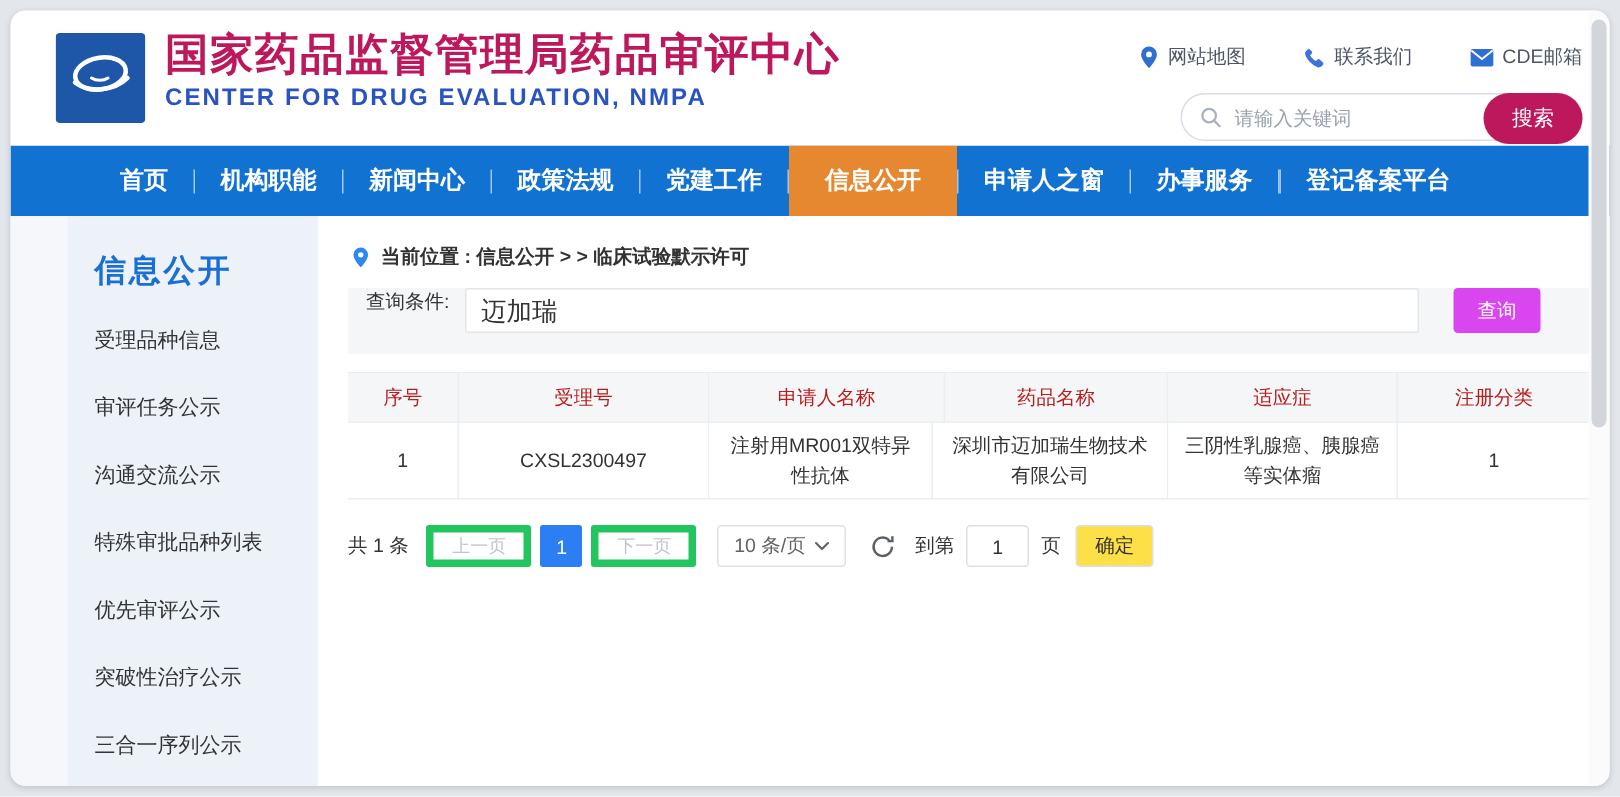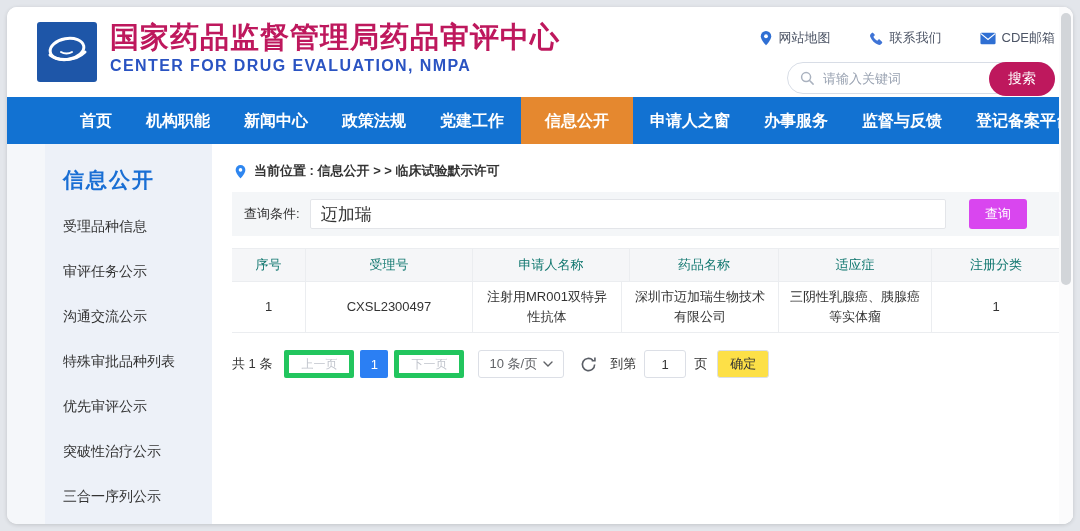--- a/index.html
+++ b/index.html
@@ -63,38 +63,38 @@
     padding:22px 0 0 18px;
   }
   .sidebar-title { font-size:21px; font-weight:bold; color:#1a6fd4; letter-spacing:2px; margin-bottom:24px; }
   .sidebar-item { font-size:14px; color:#333; margin-bottom:27px; cursor:pointer; white-space:nowrap; }
 
   .content { flex:1; background:#fff; padding:14px 14px 0 20px; overflow:hidden; }
   .breadcrumb { display:flex; align-items:center; gap:7px; font-size:13px; color:#333; font-weight:bold; padding:4px 0 12px 2px; }
   .breadcrumb svg { display:block; }
 
   .query-bar {
-    background:#f4f6f8; height:44px; display:flex; align-items:center;
+    background:#f4f6f8; height:44px; display:flex; align-items:flex-start;
     padding:0 33px 0 12px; width:828px;
   }
   .query-label { font-size:13px; color:#333; margin-right:10px; white-space:nowrap; }
   .query-input {
     width:636px; height:30px; border:1px solid #e3e5e9; border-radius:2px;
     padding:0 10px; font-size:17px; color:#333; font-family:inherit; outline:none; background:#fff;
   }
   .query-btn {
     margin-left:auto; width:58px; height:30px; background:#d946ef; color:#fff;
     border:none; border-radius:3px; font-size:13px; cursor:pointer; font-family:inherit;
   }
 
   
   .table { width:828px; margin-top:12px; border-top:1px solid #ebedf0; font-size:13px; }
   .tr { display:flex; }
   .thead .th {
-    background:#f5f6f8; color:#0f766e; height:33px; display:flex;
+    background:#f5f6f8; color:#b91c1c; height:33px; display:flex;
     align-items:center; justify-content:center;
     border-right:1px solid #ebedf0; border-bottom:1px solid #ebedf0;
   }
   .thead .th:last-child, .tbody .td:last-child { border-right:none; }
   .tbody .td {
     background:#fff; color:#333; min-height:51px; display:flex;
     align-items:center; justify-content:center; text-align:center;
     line-height:20px; padding:5px 10px;
     border-right:1px solid #ebedf0; border-bottom:1px solid #ebedf0;
   }
@@ -203,21 +203,20 @@
     <div class="nav-item">政策法规</div>
     <div class="nav-sep"></div>
     <div class="nav-item">党建工作</div>
     <div class="nav-sep"></div>
     <div class="nav-item active">信息公开</div>
     <div class="nav-sep"></div>
     <div class="nav-item">申请人之窗</div>
     <div class="nav-sep"></div>
     <div class="nav-item">办事服务</div>
     <div class="nav-sep"></div>
-    <div class="nav-item">监督与反馈</div>
     <div class="nav-sep"></div>
     <div class="nav-item">登记备案平台</div>
   </div>
 
   <div class="main">
 
     <aside class="sidebar">
       <div class="sidebar-title">信息公开</div>
       <div class="sidebar-item">受理品种信息</div>
       <div class="sidebar-item">审评任务公示</div>

